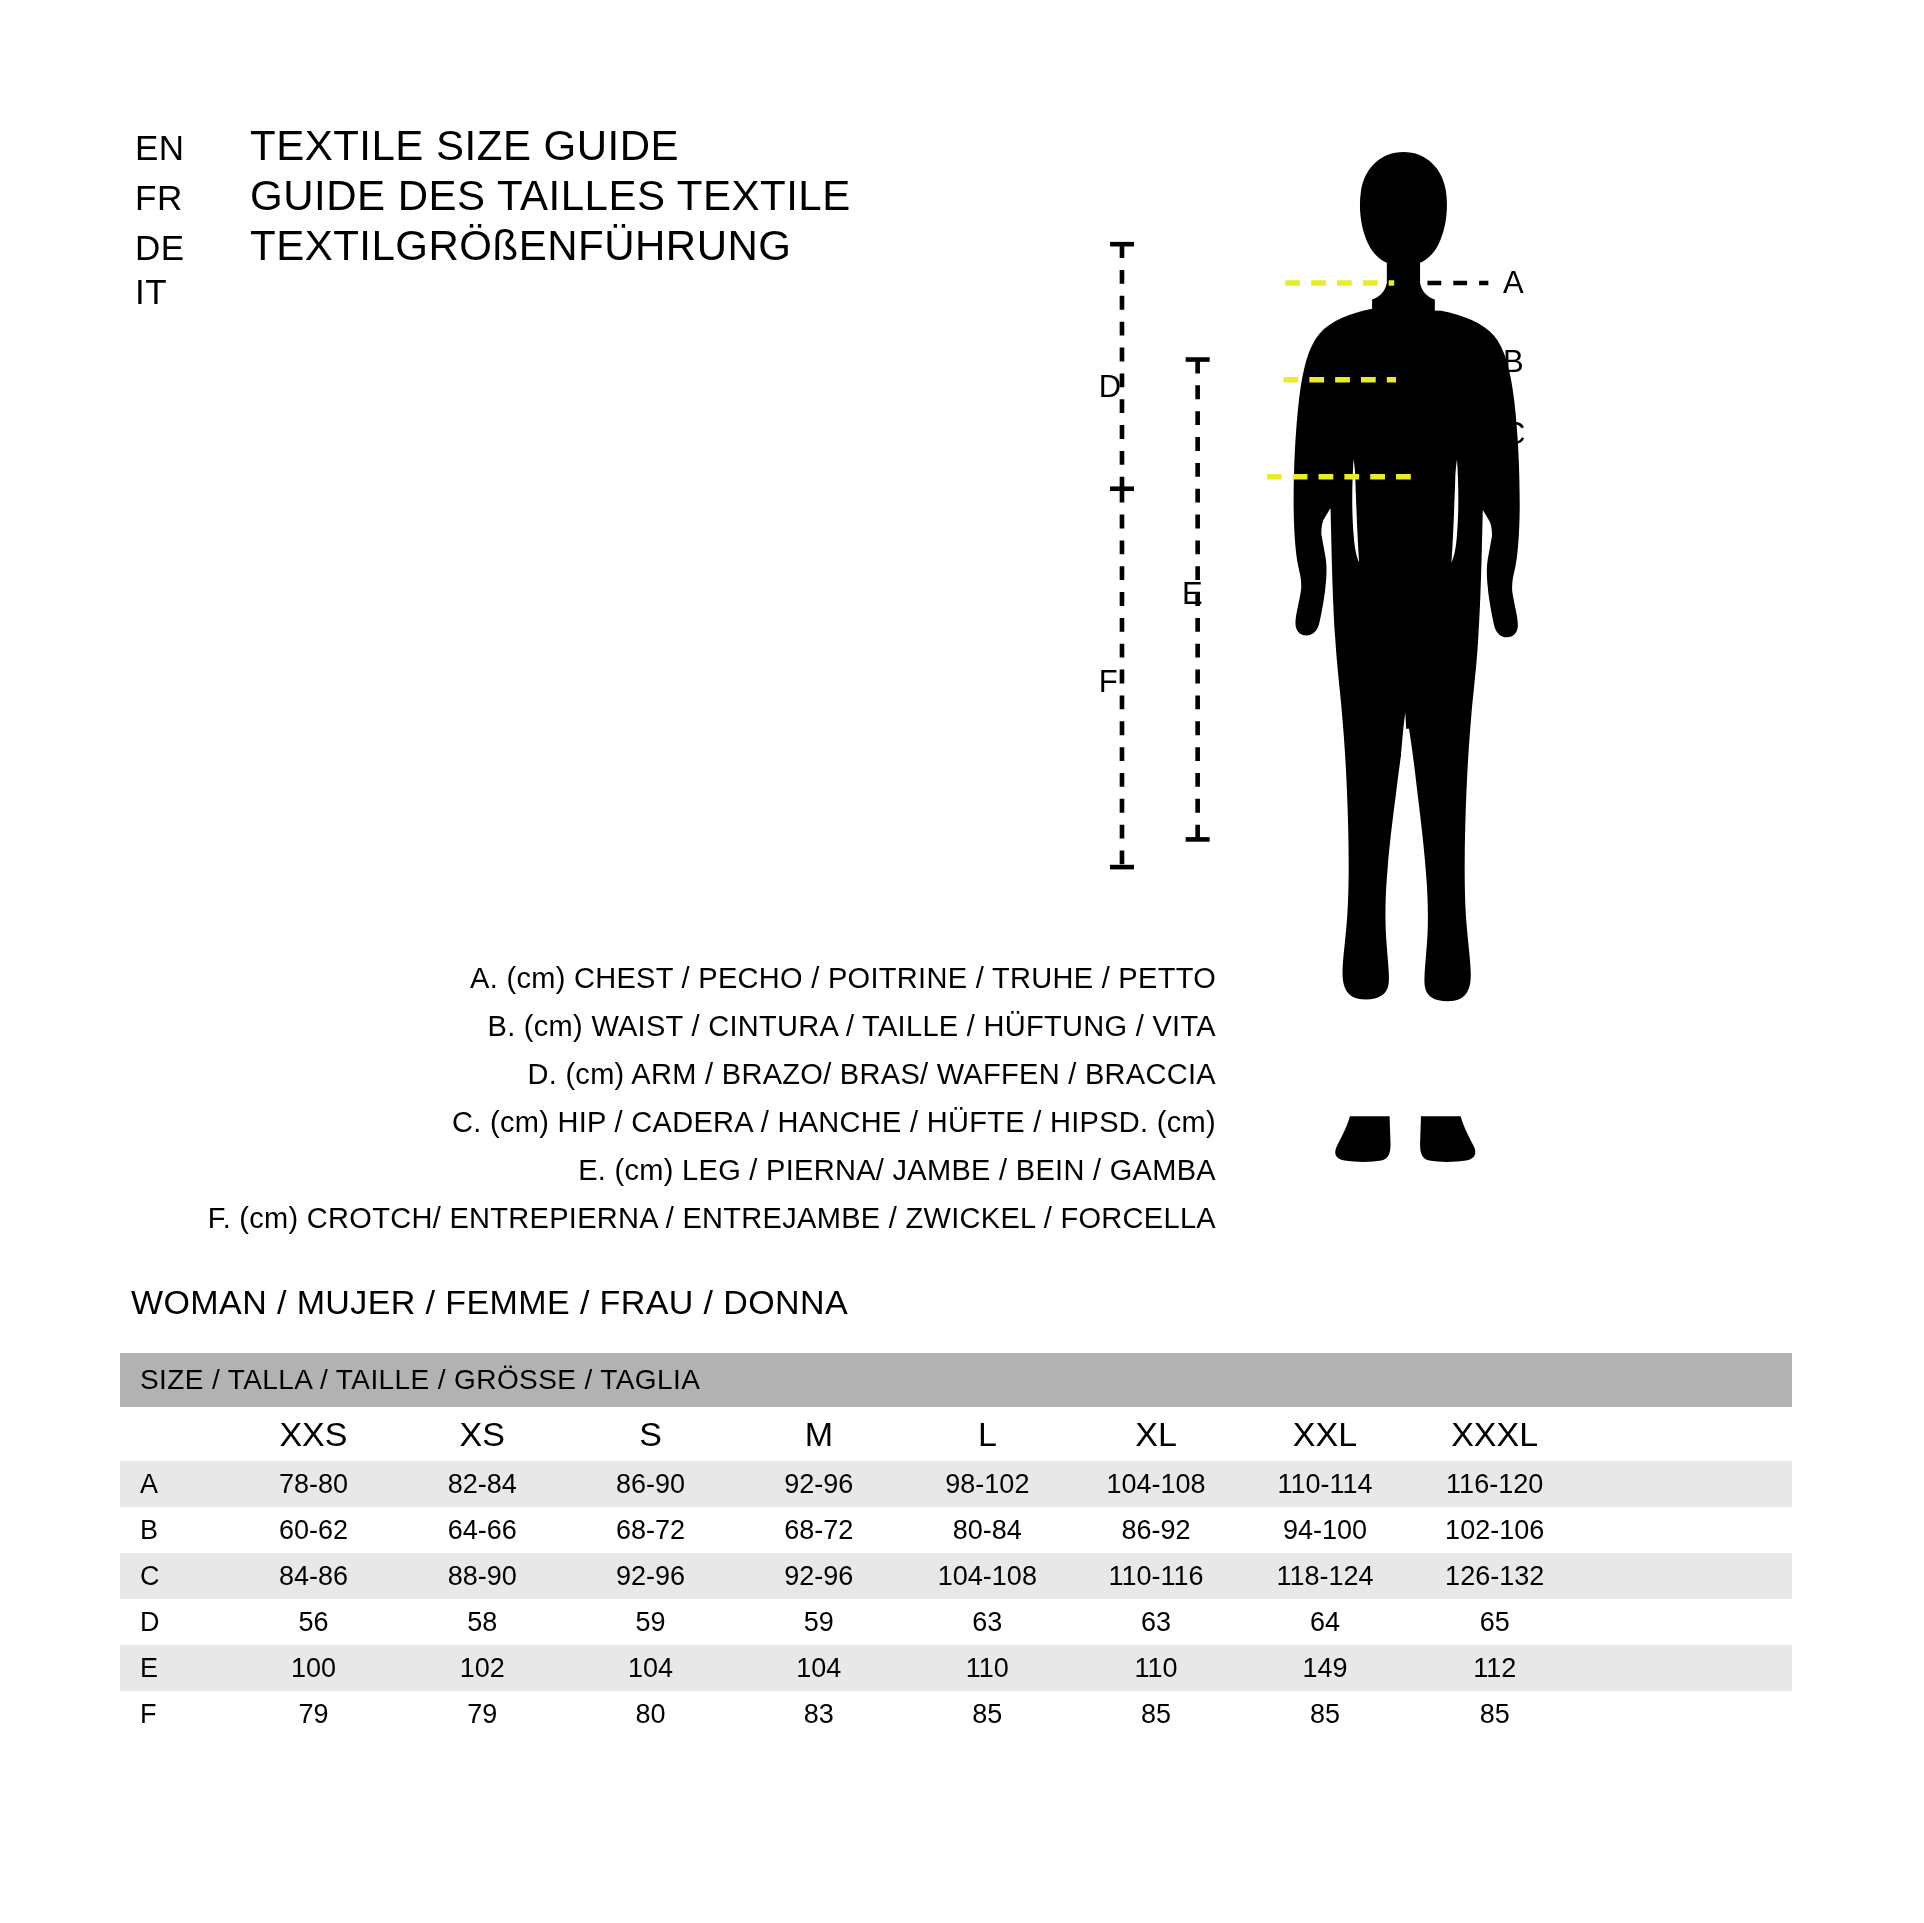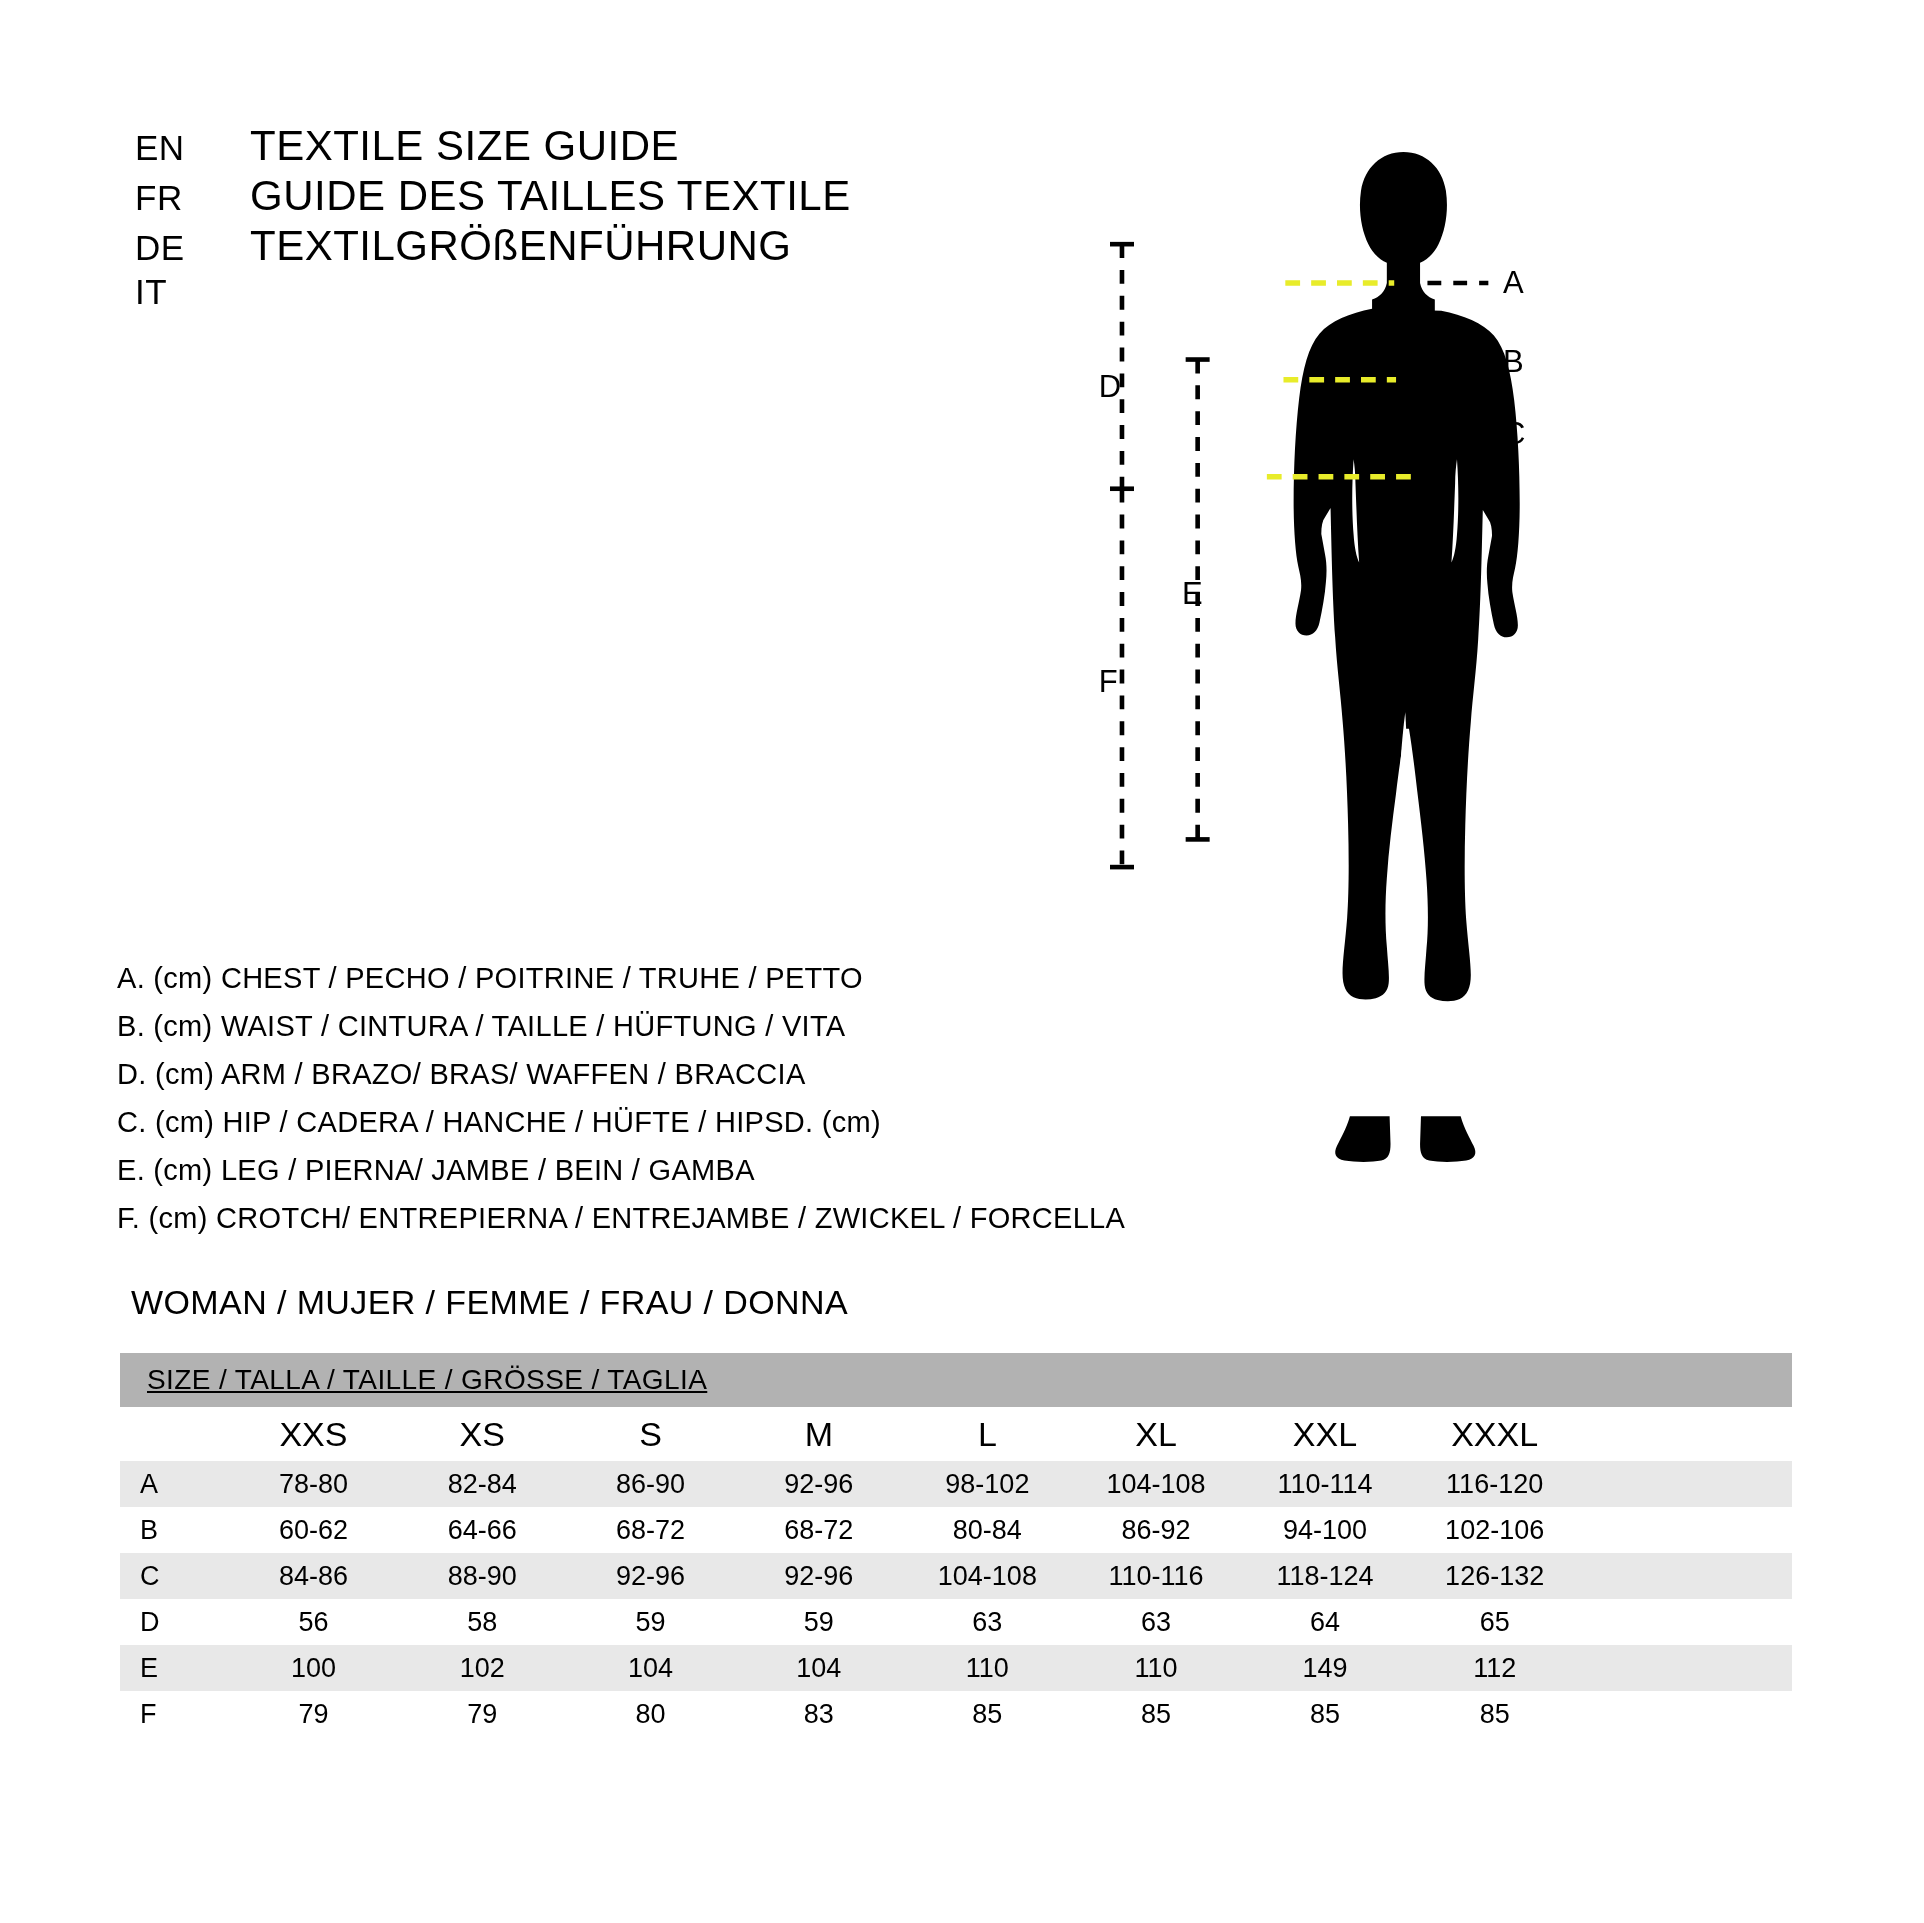--- a/index.html
+++ b/index.html
@@ -35,23 +35,24 @@
   }
   .lang-text {
     font-size: 42px;
     letter-spacing: 0.5px;
     white-space: nowrap;
   }
 
   
   #legend {
     position: absolute;
-    left: 117px;
+    left: 127px;
     top: 954px;
     width: 1089px;
+    text-align: right;
   }
   .legend-row {
     font-size: 29px;
     line-height: 48px;
     white-space: nowrap;
     letter-spacing: 0.3px;
   }
 
   
   #group-label {
@@ -74,26 +75,25 @@
   }
   #size-table td, #size-table th {
     padding: 0;
     font-weight: normal;
     height: 46px;
     vertical-align: middle;
   }
   #size-table .banner {
     background: #b2b2b2;
     text-align: left;
-    padding-left: 27px;
+    padding-left: 20px;
     height: 54px;
     font-size: 28px;
     letter-spacing: 0.4px;
     color: #000;
-    text-decoration: underline;
   }
   #size-table tr.zebra {
     background: #e8e8e8;
   }
   #size-table td.rowlabel {
     width: 92px;
     text-align: left;
     padding-left: 20px;
   }
   #size-table td.cell,

